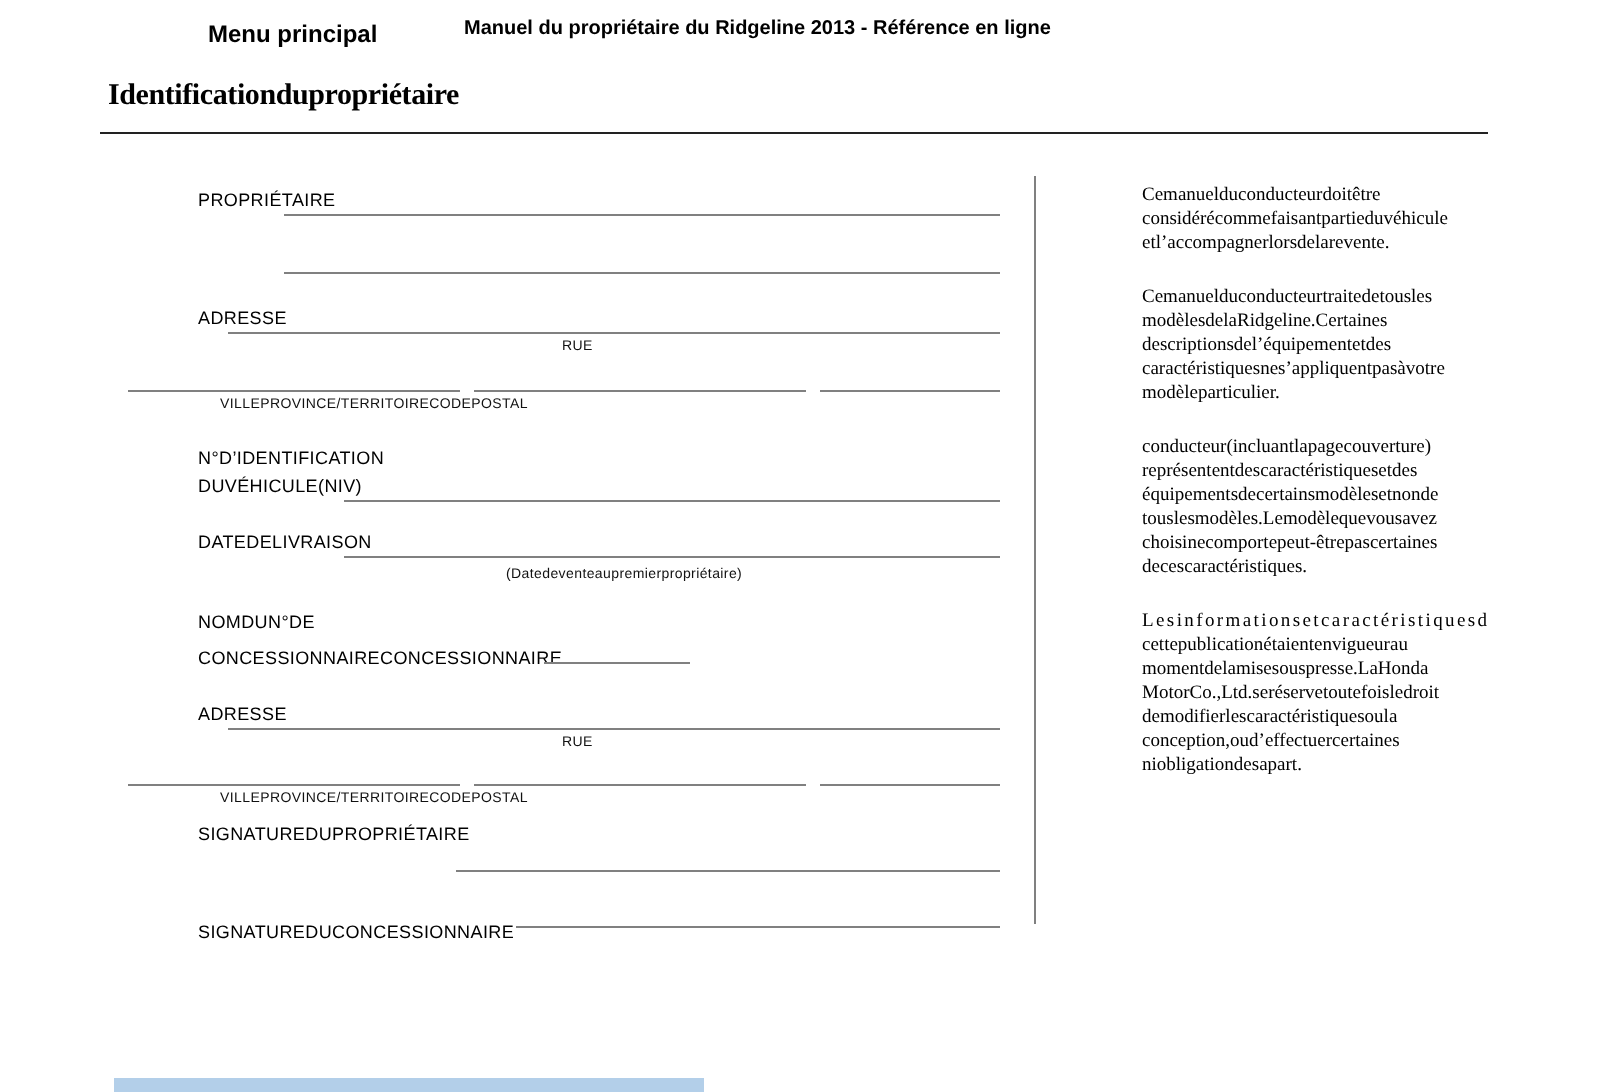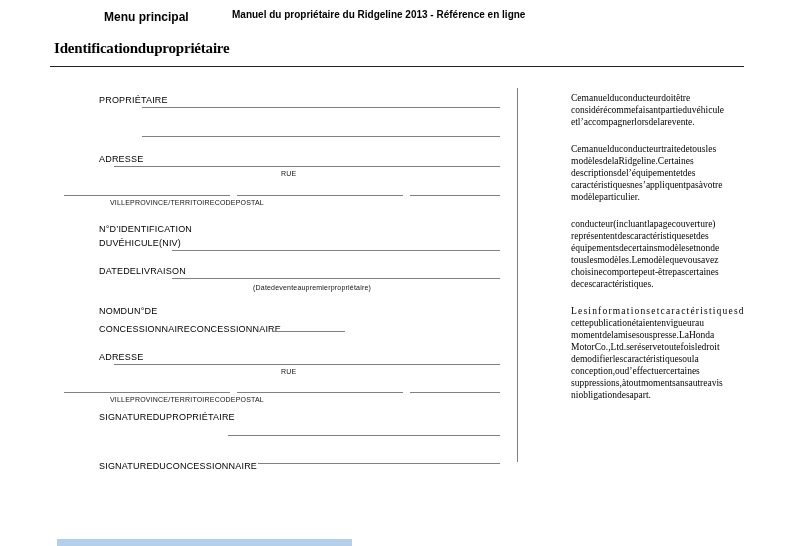--- a/index.html
+++ b/index.html
@@ -103,20 +103,19 @@
       <div class="tline">choisinecomportepeut-êtrepascertaines</div>
       <div class="tline">decescaractéristiques.</div>
     </div>
     <div class="para">
       <div class="tline lead-spaced">Lesinformationsetcaractéristiquesde</div>
       <div class="tline">cettepublicationétaientenvigueurau</div>
       <div class="tline">momentdelamisesouspresse.LaHonda</div>
       <div class="tline">MotorCo.,Ltd.seréservetoutefoisledroit</div>
       <div class="tline">demodifierlescaractéristiquesoula</div>
       <div class="tline">conception,oud’effectuercertaines</div>
-      <div class="tline">suppressions,àtoutmomentsansautreavis</div>
       <div class="tline">niobligationdesapart.</div>
     </div>
   </div>
 
   <div class="scrollbar"></div>
 
 </div>
 
 </body></html>

